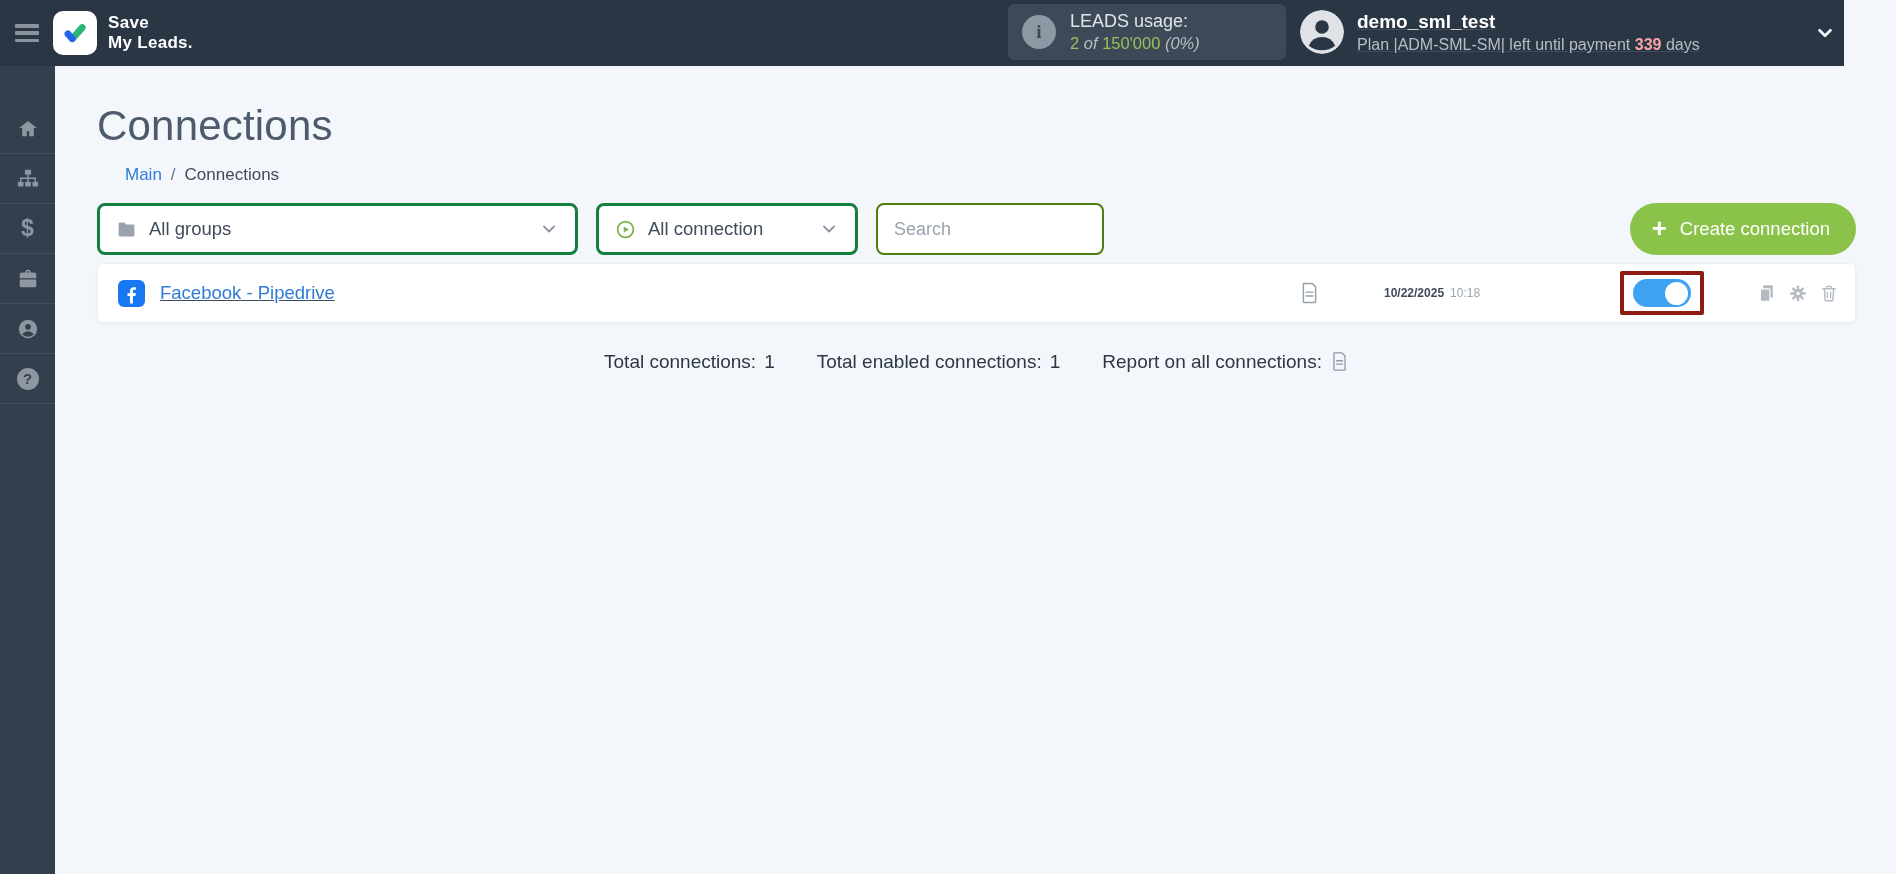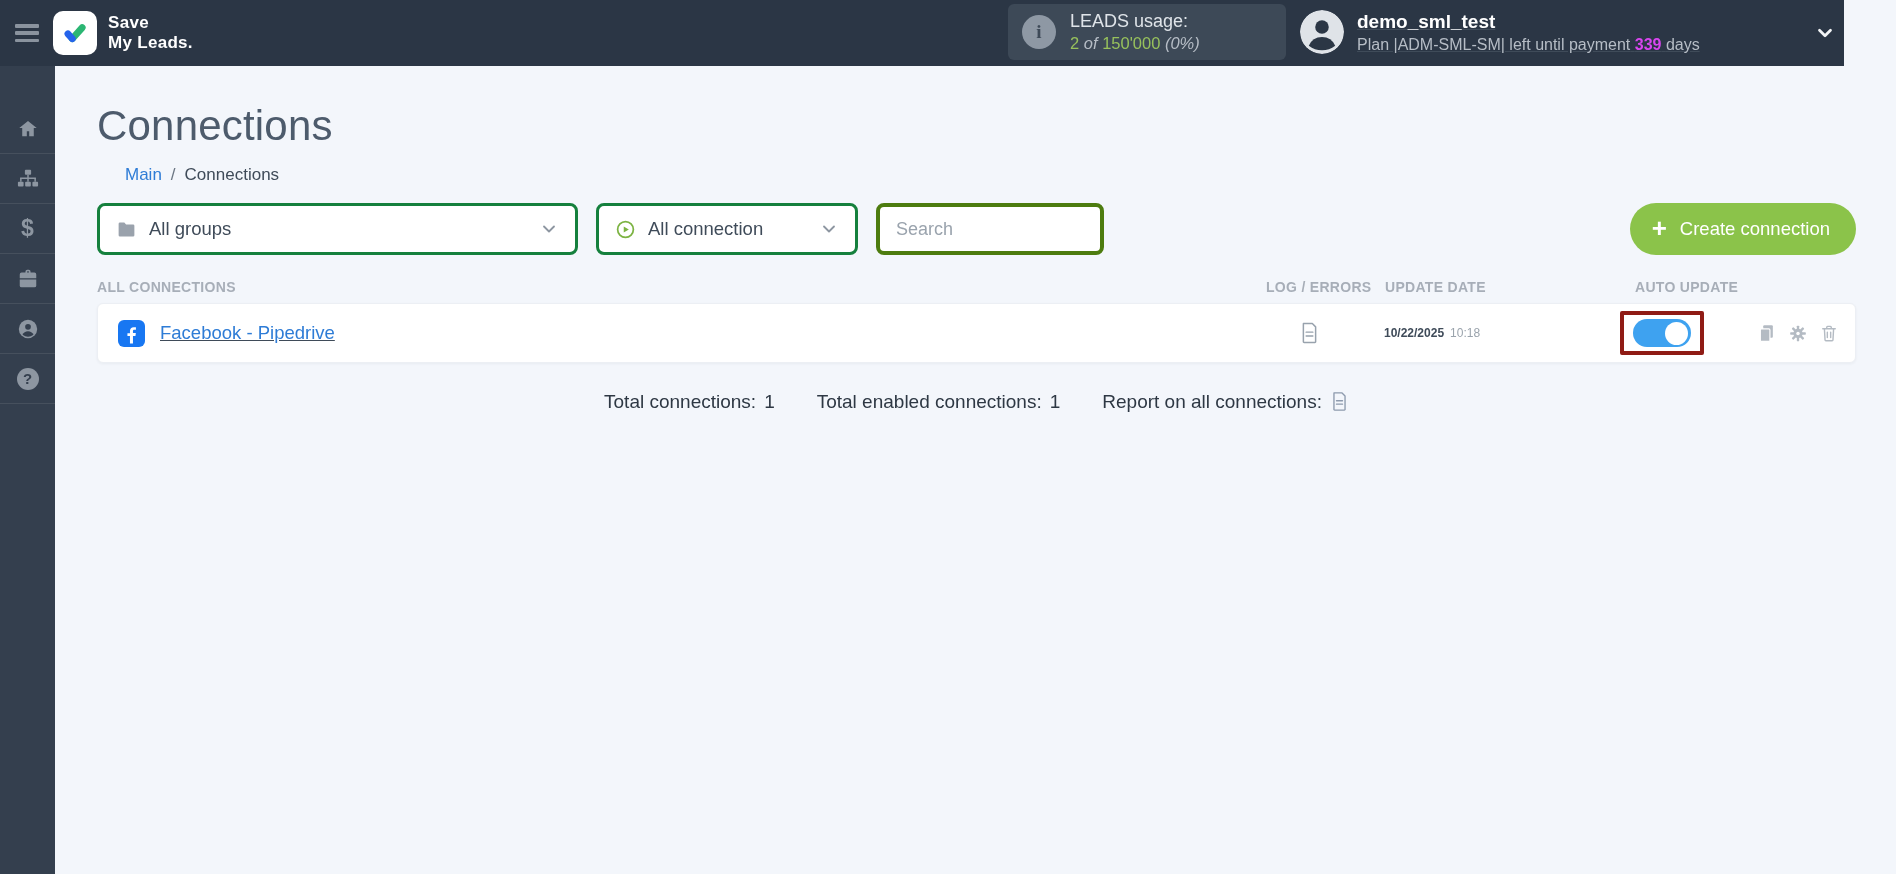--- a/index.html
+++ b/index.html
@@ -18,21 +18,21 @@
   .leads-text { margin-left:14px; line-height:1.25; }
   .leads-label { color:#dfe4e9; font-size:18px; }
   .leads-vals { font-size:16.5px; }
   .leads-vals .num { color:#97c15c; }
   .leads-vals .dim { color:#b6bdc6; font-style:italic; }
   .user { position:absolute; left:1300px; top:10px; display:flex; align-items:flex-start; cursor:pointer;text-decoration:underline; }
   .avatar { width:44px; height:44px; border-radius:50%; overflow:hidden; flex:0 0 auto; }
   .user-text { margin-left:13px; line-height:1.3; }
   .user-name { color:#ffffff; font-size:19px; font-weight:bold; }
   .user-plan { color:#b6bdc6; font-size:16px; }
-  .user-plan b { color:#d946ef; }
+  .user-plan b { color:#fca5a5; }
   .hdr-chevron { position:absolute; right:8px; top:22px; color:#f2f4f6; width:22px; height:22px; cursor:pointer; }
 
   
   .sidebar { position:absolute; top:66px; left:0; width:55px; height:808px; background:#343f4e; padding-top:38px; }
   .side-item { height:50px; display:flex; align-items:center; justify-content:center; border-bottom:1px solid rgba(255,255,255,.09); cursor:pointer; }
   .side-item svg { width:22px; height:22px; fill:#8d96a1; }
   .glyph-circle { width:22px; height:22px; border-radius:50%; background:#8d96a1; color:#343f4e; font-size:15px; font-weight:bold; display:flex; align-items:center; justify-content:center; }
   .glyph-dollar { color:#8d96a1; font-size:23px; font-weight:bold; }
 
   
@@ -41,21 +41,21 @@
   .breadcrumb { margin-top:15px; font-size:17px; color:#6b7683; display:flex; gap:9px; }
   .breadcrumb a { color:#2e7cd6; text-decoration:none; cursor:pointer;margin-left:28px; }
   .breadcrumb .current { color:#3f4b59; }
 
   .filter-row { margin-top:18px; display:flex; align-items:center; }
   .select { height:52px; background:#ffffff; border:3px solid #15803d; border-radius:8px; display:flex; align-items:center; padding:0 16px; cursor:pointer; }
   .select .lbl { font-size:18.5px; color:#3f4b59; margin-left:12px; }
   .select .chev { margin-left:auto; color:#8d96a1; width:20px; height:20px; }
   .sel-groups { width:481px; }
   .sel-conn { width:262px; margin-left:18px; }
-  .search { width:228px; height:52px; margin-left:18px; border:4px solid #4d7c0f; border-radius:8px; padding:0 16px; font-size:18px; font-family:inherit; color:#3f4b59; outline:none; }
+  .search { width:228px; height:52px; margin-left:18px; border:2px solid #4d7c0f; border-radius:8px; padding:0 16px; font-size:18px; font-family:inherit; color:#3f4b59; outline:none; }
   .search::placeholder { color:#9aa3ad; }
   .btn-create { margin-left:auto; height:52px; padding:0 26px 0 22px; background:#8bc34a; border:none; border-radius:26px; color:#ffffff; font-size:18.5px; font-family:inherit; display:flex; align-items:center; gap:13px; cursor:pointer; }
   .btn-create .plus { font-size:26px; font-weight:bold; line-height:1; margin-top:-3px; }
 
   .cols { display:grid; grid-template-columns:1fr 119px 236px 133px 102px; align-items:center; }
   .table-head { margin-top:24px; font-size:14px; font-weight:bold; color:#a7aeb8; letter-spacing:.3px; }
   .table-head .pad { padding-left:14px; }
 
   .row-card { margin-top:8px; height:60px; background:#ffffff; border:1px solid #eceff4; border-radius:6px; box-shadow:0 1px 3px rgba(20,35,60,.05); }
   .cell-name { display:flex; align-items:center; padding-left:20px;text-decoration:underline; }
@@ -209,27 +209,20 @@
     </div>
 
     <input class="search" type="text" placeholder="Search" style="">
 
     <button class="btn-create">
       <span class="plus">+</span>
       <span>Create connection</span>
     </button>
   </div>
 
-  <div class="table-head cols">
-    <span>ALL CONNECTIONS</span>
-    <span>LOG / ERRORS</span>
-    <span>UPDATE DATE</span>
-    <span class="pad">AUTO UPDATE</span>
-    <span></span>
-  </div>
 
   <div class="row-card cols">
     <div class="cell-name">
       <span class="fb-badge">
         <svg viewBox="0 0 24 24" width="25" height="25" fill="#ffffff">
             <path d="M13.4 21.5v-7.1h2.4l.36-2.77h-2.76V9.86c0-.8.22-1.35 1.38-1.35h1.47V6.03c-.25-.03-1.13-.11-2.15-.11-2.13 0-3.58 1.3-3.58 3.68v2.05H8.1v2.77h2.42v7.08z"></path>
           </svg>
       </span>
       <a class="conn-link">Facebook - Pipedrive</a>
     </div>

